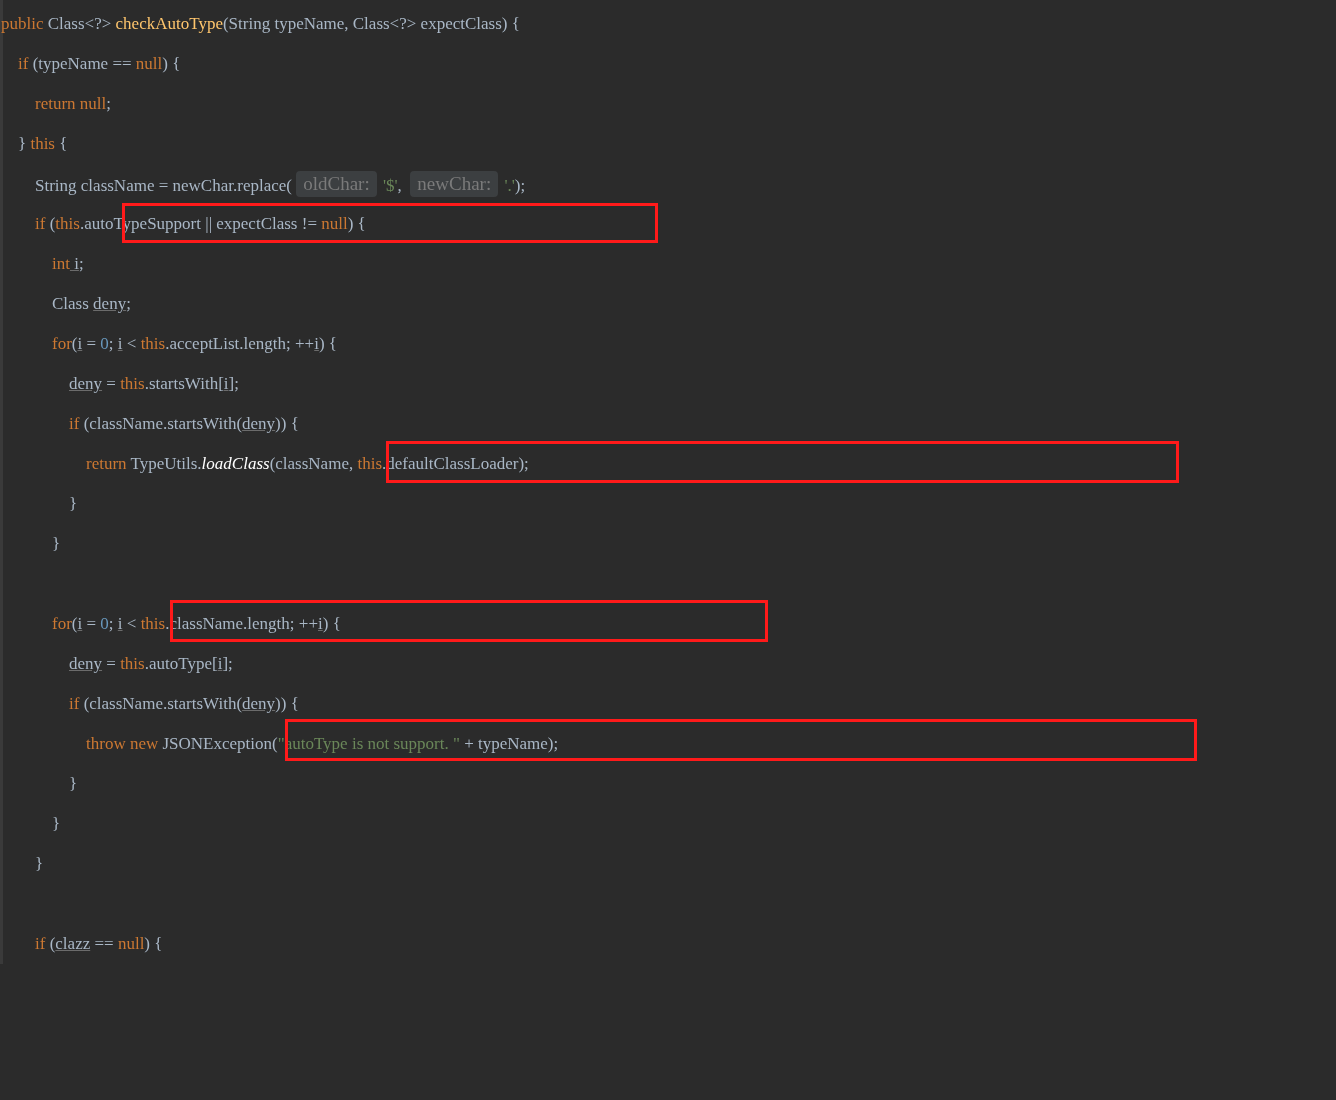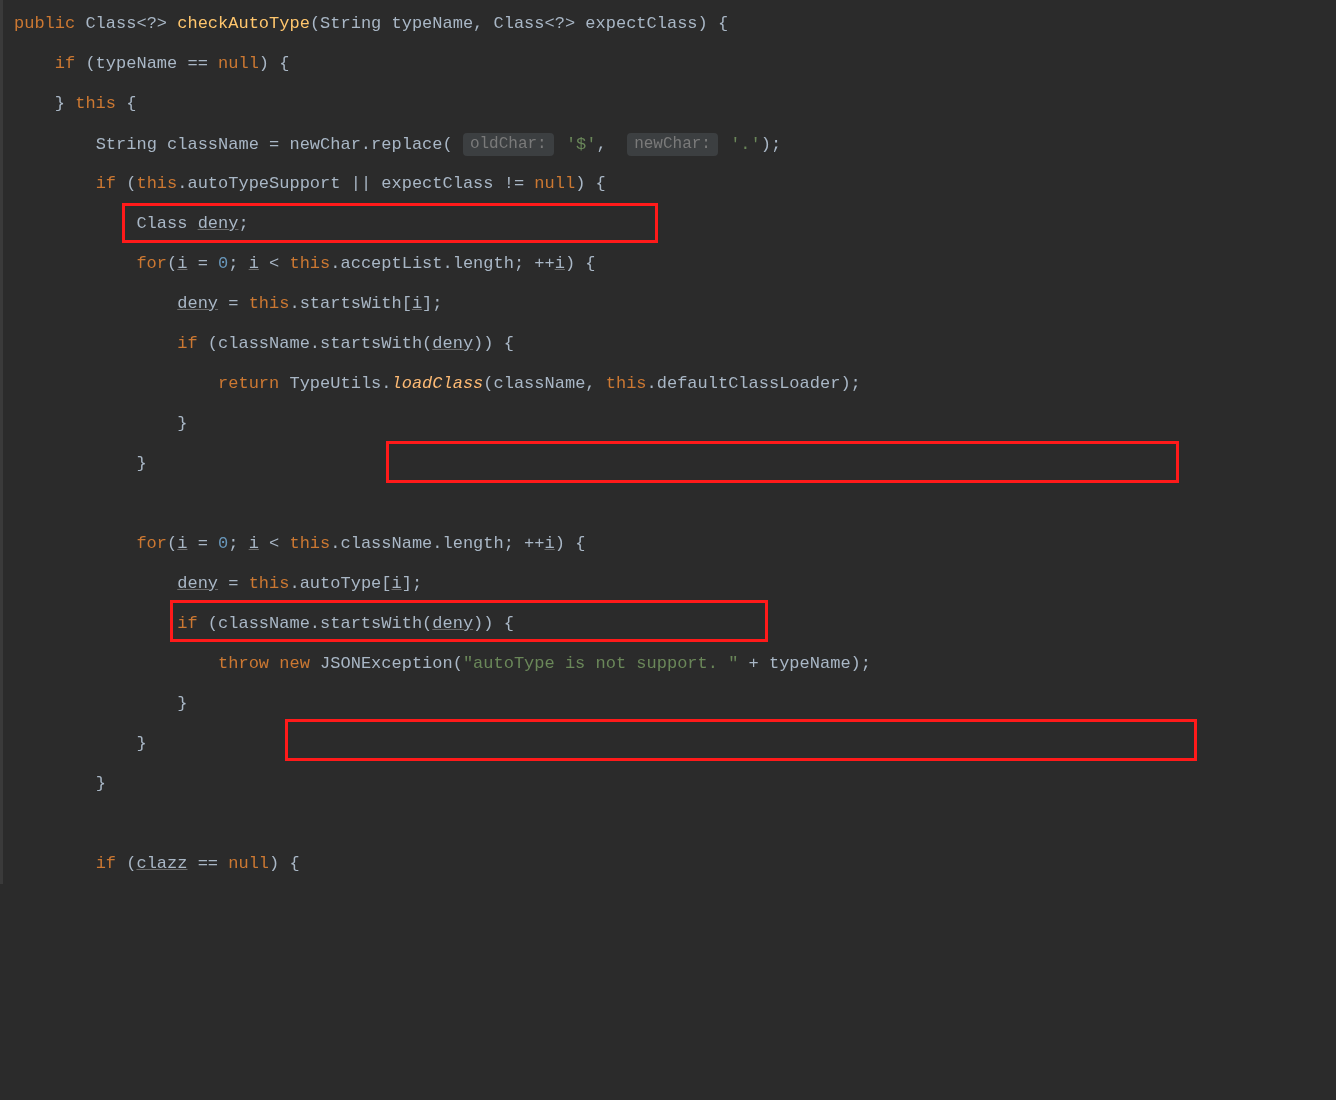--- a/index.html
+++ b/index.html
@@ -14,67 +14,70 @@
     height: 1100px;
     overflow: hidden;
   }
   .code-container {
     position: relative;
     padding-top: 4px;
   }
   .line {
     white-space: pre;
     position: relative;
-    padding-left: 14px;
+    padding-left: 1px;
     height: 40px;
+    font-family: Liberation Serif, serif;
   }
   .gutter {
     border-left: 3px solid #3a3a3a;
     position: absolute;
     left: 0; top: 0; bottom: 0;
   }
   .kw { color: #cc7832; }
   .method-decl { color: #ffc66d; }
   .str { color: #6a8759; }
   .num { color: #6897bb; }
-  .ital { font-style: italic; color: #fdba74; }
+  .ital { font-style: italic; color: #ffffff; }
   .var-u { text-decoration: underline; text-decoration-color: #6b6b6b; }
   .hint {
     color: #7a7a7a;
     background: #3c3f41;
     border-radius: 4px;
     padding: 2px 7px 3px 7px;
-    font-size: 16px;
+    font-size: 19px;
     margin-right: 2px;
     vertical-align: 1px;
   }
   .redbox {
     position: absolute;
     border: 3px solid #ff1a1a;
     pointer-events: none;
     box-sizing: border-box;
   }
 </style>
 </head>
 <body>
 
 <div class="code-container">
   <div class="gutter"></div>
 
   <div class="line"><span class="kw">public</span><span> Class&lt;?&gt; </span><span class="method-decl">checkAutoType</span><span>(String typeName, Class&lt;?&gt; expectClass) {</span></div>
 
   <div class="line">    <span class="kw">if</span><span> (typeName == </span><span class="kw">null</span><span>) {</span></div>
 
+  <div class="line">        <span class="kw">return</span><span class="kw"> null</span><span>;</span></div>
 
   <div class="line">    <span>} </span><span class="kw">this</span><span> {</span></div>
 
   <div class="line">        <span>String className = newChar.replace( </span><span class="hint">oldChar:</span><span class="str"> '$'</span><span>,  </span><span class="hint">newChar:</span><span class="str"> '.'</span><span>);</span></div>
 
   <div class="line">        <span class="kw">if</span><span> (</span><span class="kw">this</span><span>.autoTypeSupport || expectClass != </span><span class="kw">null</span><span>)</span><span> {</span></div>
 
+  <div class="line">            <span class="kw">int</span><span class="var-u"> i</span><span>;</span></div>
 
   <div class="line">            <span>Class </span><span class="var-u">deny</span><span>;</span></div>
 
   <div class="line">            <span class="kw">for</span><span>(</span><span class="var-u">i</span><span> = </span><span class="num">0</span><span>; </span><span class="var-u">i</span><span> &lt; </span><span class="kw">this</span><span>.acceptList.length; ++</span><span class="var-u">i</span><span>) {</span></div>
 
   <div class="line">                <span class="var-u">deny</span><span> = </span><span class="kw">this</span><span>.startsWith[</span><span class="var-u">i</span><span>];</span></div>
 
   <div class="line">                <span class="kw">if</span><span> (className.startsWith(</span><span class="var-u">deny</span><span>)) {</span></div>
 
   <div class="line">                    <span class="kw">return</span><span> TypeUtils.</span><span class="ital">loadClass</span><span>(className, </span><span class="kw">this</span><span>.defaultClassLoader);</span></div>

